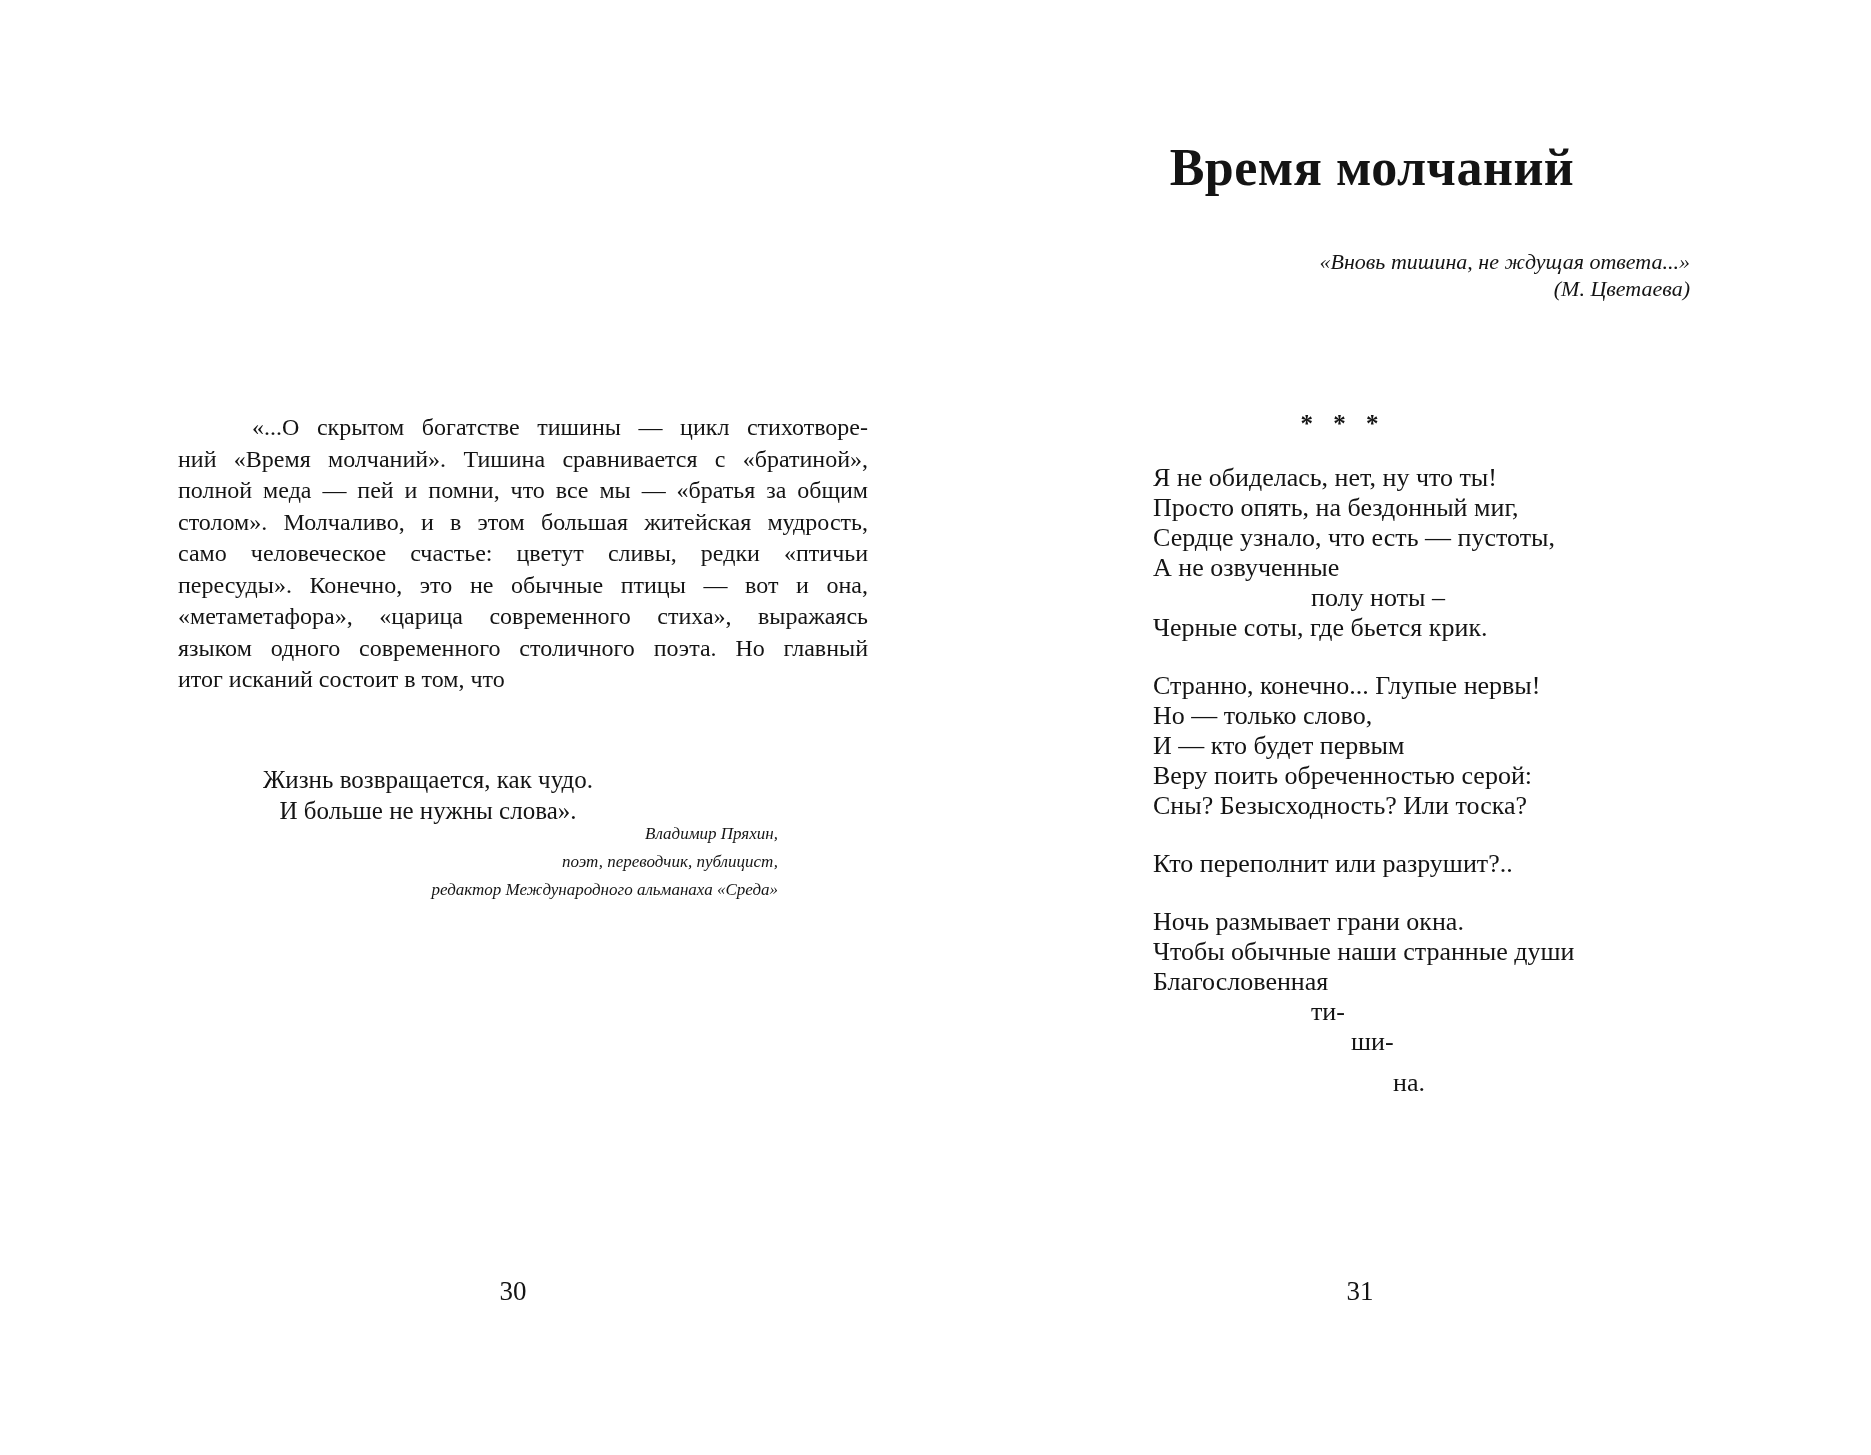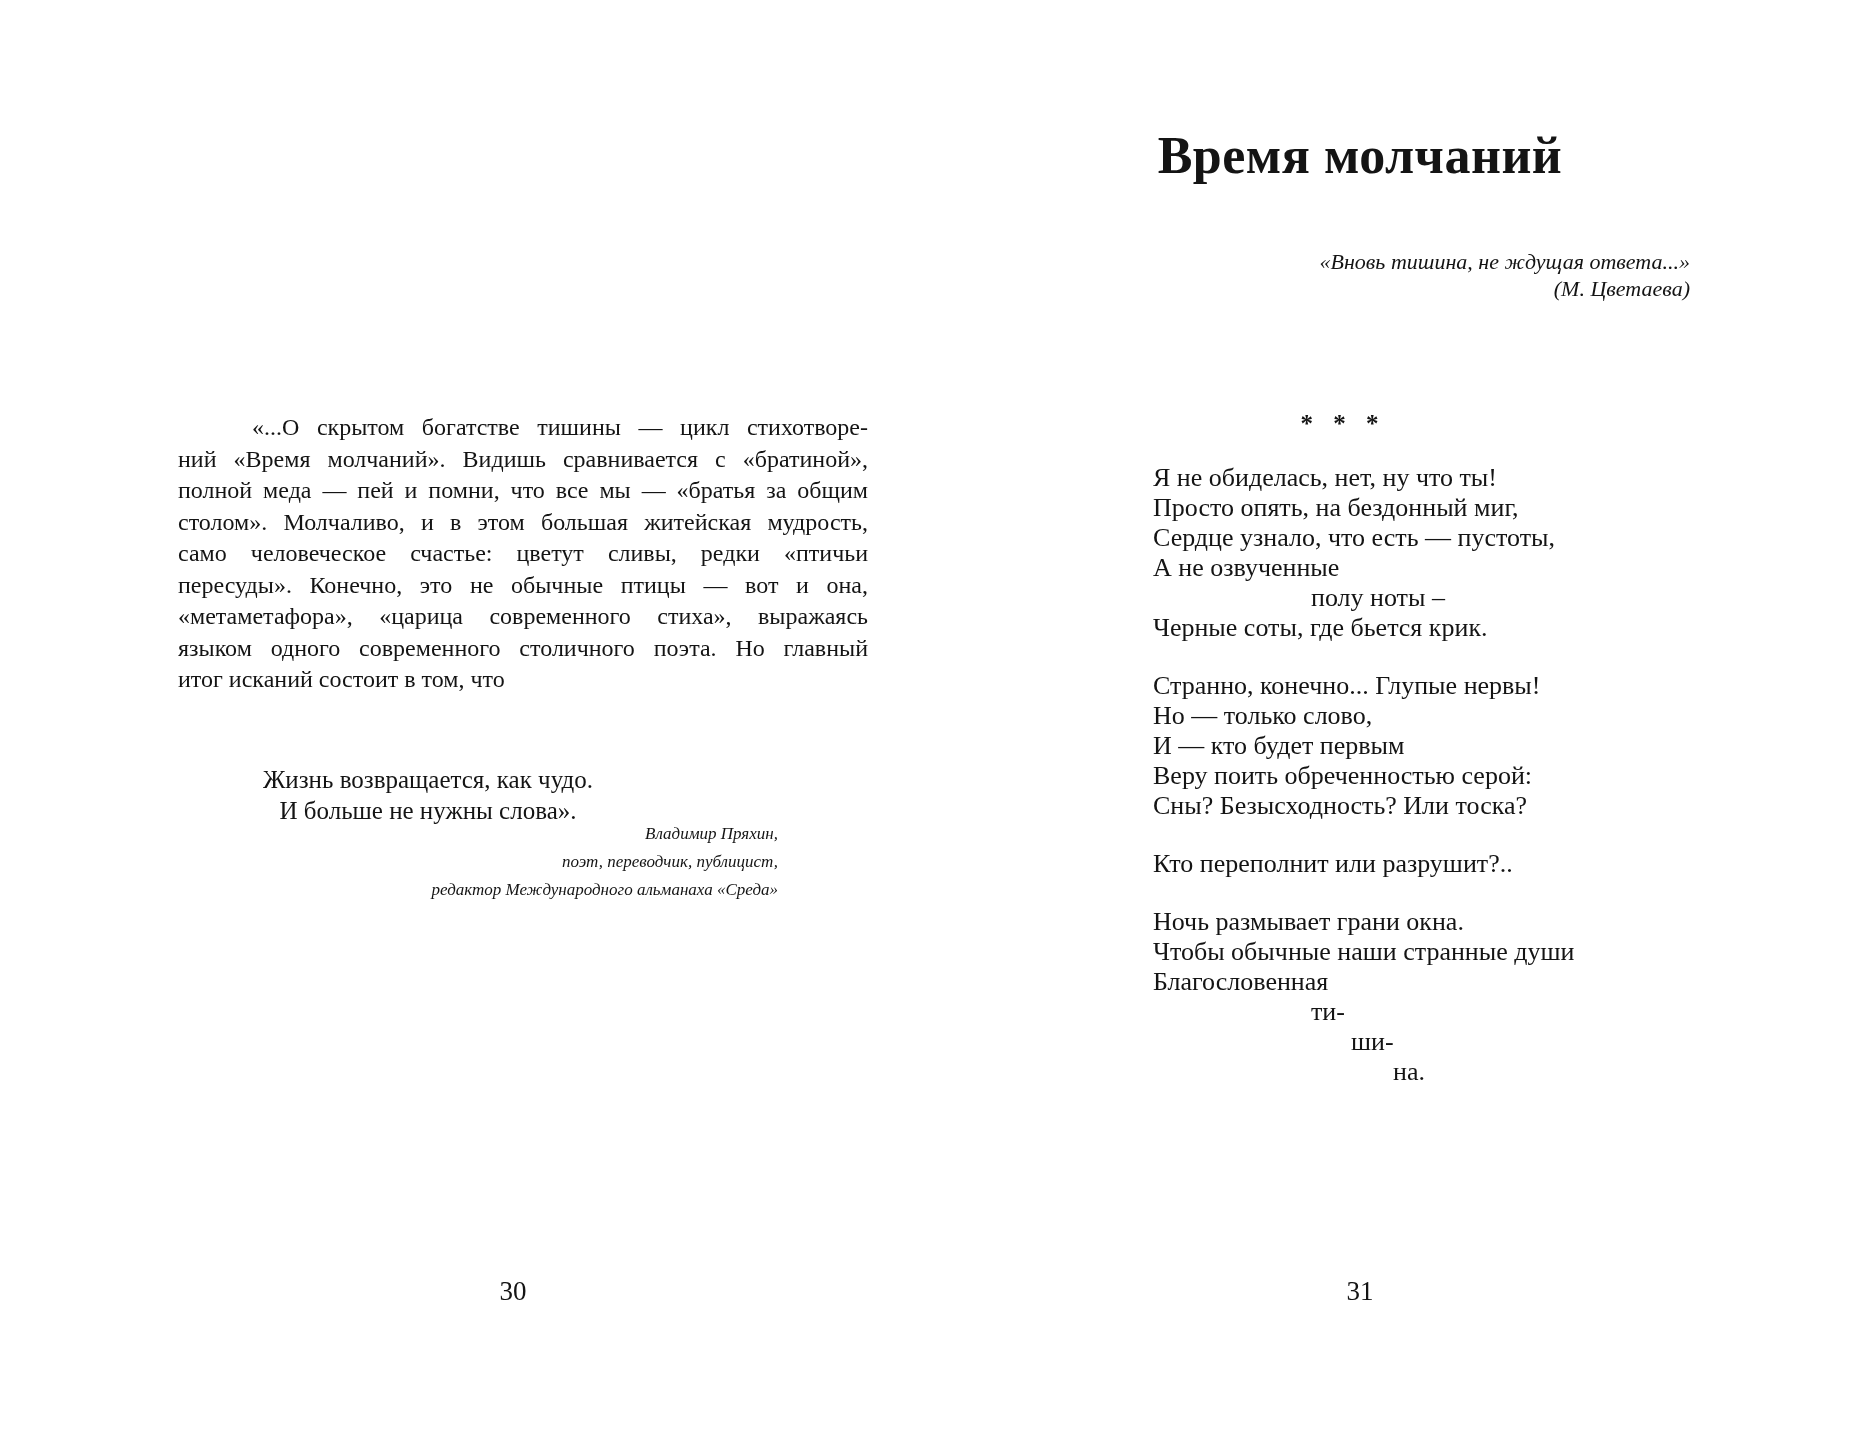--- a/index.html
+++ b/index.html
@@ -56,32 +56,32 @@
     letter-spacing:7px;
   }
 
   .poem {
     position:absolute; left:1153px; top:463px; width:560px;
     font-size:26px; line-height:30px;
   }
   .stanza + .stanza { margin-top:28px; }
   .ind-a { padding-left:158px; }
   .ind-b { padding-left:198px; }
-  .ind-c { padding-left:240px; }
+  .ind-c { padding-left:240px;margin-top:11px; }
 </style>
 </head>
 <body>
 
 <div class="spread">
 
   <div>
 
     <div class="prose">
       <div class="prose-line first">«...О скрытом богатстве тишины — цикл стихотворе-</div>
-      <div class="prose-line">ний «Время молчаний». Видишь сравнивается с «братиной»,</div>
+      <div class="prose-line">ний «Время молчаний». Тишина сравнивается с «братиной»,</div>
       <div class="prose-line">полной меда — пей и помни, что все мы — «братья за общим</div>
       <div class="prose-line">столом». Молчаливо, и в этом большая житейская мудрость,</div>
       <div class="prose-line">само человеческое счастье: цветут сливы, редки «птичьи</div>
       <div class="prose-line">пересуды». Конечно, это не обычные птицы — вот и она,</div>
       <div class="prose-line">«метаметафора», «царица современного стиха», выражаясь</div>
       <div class="prose-line">языком одного современного столичного поэта. Но главный</div>
       <div class="prose-line last">итог исканий состоит в том, что</div>
     </div>
 
     <div class="verse-quote">
@@ -93,21 +93,21 @@
       <div>Владимир Пряхин,</div>
       <div>поэт, переводчик, публицист,</div>
       <div>редактор Международного альманаха «Среда»</div>
     </div>
 
     <div class="pageno pageno-left">30</div>
   </div>
 
   <div>
 
-    <h1 class="chapter-title" style="margin:0;">Время молчаний</h1>
+    <h1 class="chapter-title" style="margin:12px;">Время молчаний</h1>
 
     <div class="epigraph">
       <div>«Вновь тишина, не ждущая ответа...»</div>
       <div>(М. Цветаева)</div>
     </div>
 
     <div class="section-marker">* * *</div>
 
     <div class="poem">
 

